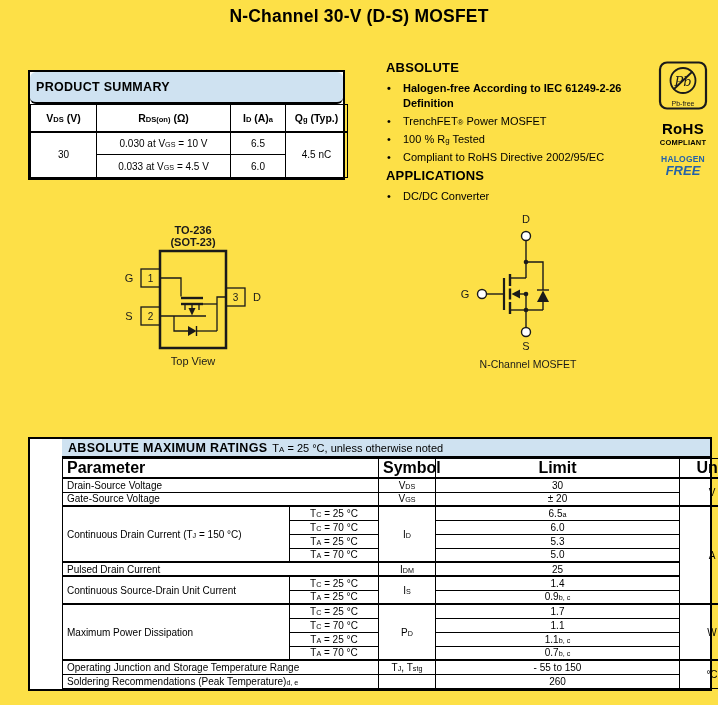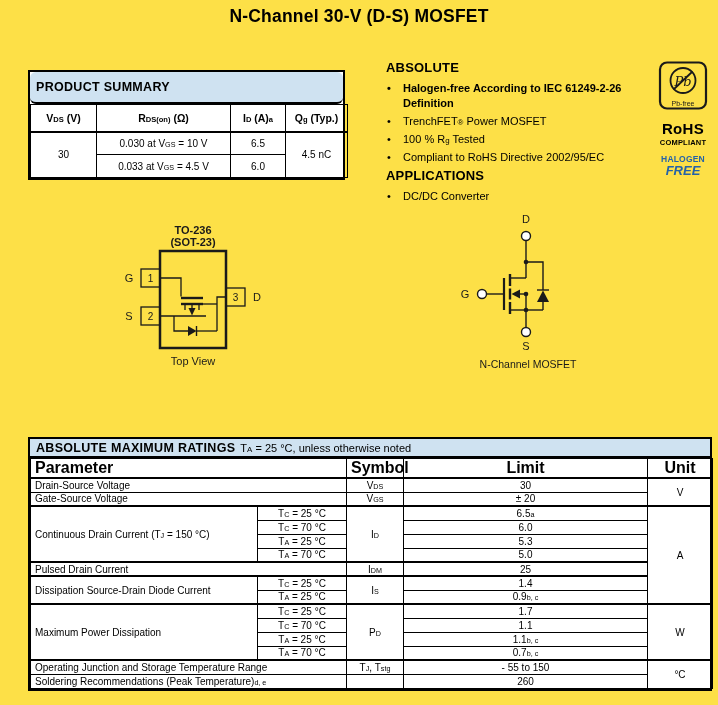--- a/index.html
+++ b/index.html
@@ -24,21 +24,21 @@
   .c{text-align:center;} .l{text-align:left;}
   tr.g>td,tr.g>th{border-top:2px solid #000;}
   sub{font-size:72%;vertical-align:-18%;line-height:0;}
   sup{font-size:72%;vertical-align:38%;line-height:0;}
 
   .ps-wrap{left:28px;top:70px;width:317px;}
   .ps-wrap .bar{height:32px;border-radius:6px;}
   .ps-wrap th{height:27px;font-size:10.5px;}
   .ps-wrap td{height:23px;}
 
-  .am-wrap{left:28px;top:437px;width:684px;}
+  .am-wrap{left:28px;top:437px;width:684px;padding-left:32px;}
   .am-wrap .bar{height:19px;}
   .am-wrap th{height:17px;font-size:16px;}
   .am-wrap td{height:14px;}
 
   
   .features{position:absolute;left:386px;top:60px;width:268px;}
   .sec-h{font-weight:bold;font-size:13px;letter-spacing:.2px;margin:0 0 6px 0;}
   .feat{display:flex;font-size:11px;line-height:15px;margin-bottom:3px;}
   .feat .blt{flex:none;width:16px;padding-left:1px;}
   .feat.bold{font-weight:bold;}
@@ -257,21 +257,21 @@
           <tr>
             <td class="c">T<sub>A</sub> = 70 °C</td>
             <td class="c">5.0</td>
           </tr>
           <tr class="g">
             <td colspan="2" class="l">Pulsed Drain Current</td>
             <td class="c">I<sub>DM</sub></td>
             <td class="c">25</td>
           </tr>
           <tr class="g">
-            <td rowspan="2" class="l">Dissipation Source-Drain Diode Current</td>
+            <td rowspan="2" class="l">Continuous Source-Drain Unit Current</td>
             <td class="c">T<sub>C</sub> = 25 °C</td>
             <td rowspan="2" class="c">I<sub>S</sub></td>
             <td class="c">1.4</td>
           </tr>
           <tr>
             <td class="c">T<sub>A</sub> = 25 °C</td>
             <td class="c">0.9<sup>b, c</sup></td>
           </tr>
           <tr class="g">
             <td rowspan="4" class="l">Maximum Power Dissipation</td>

